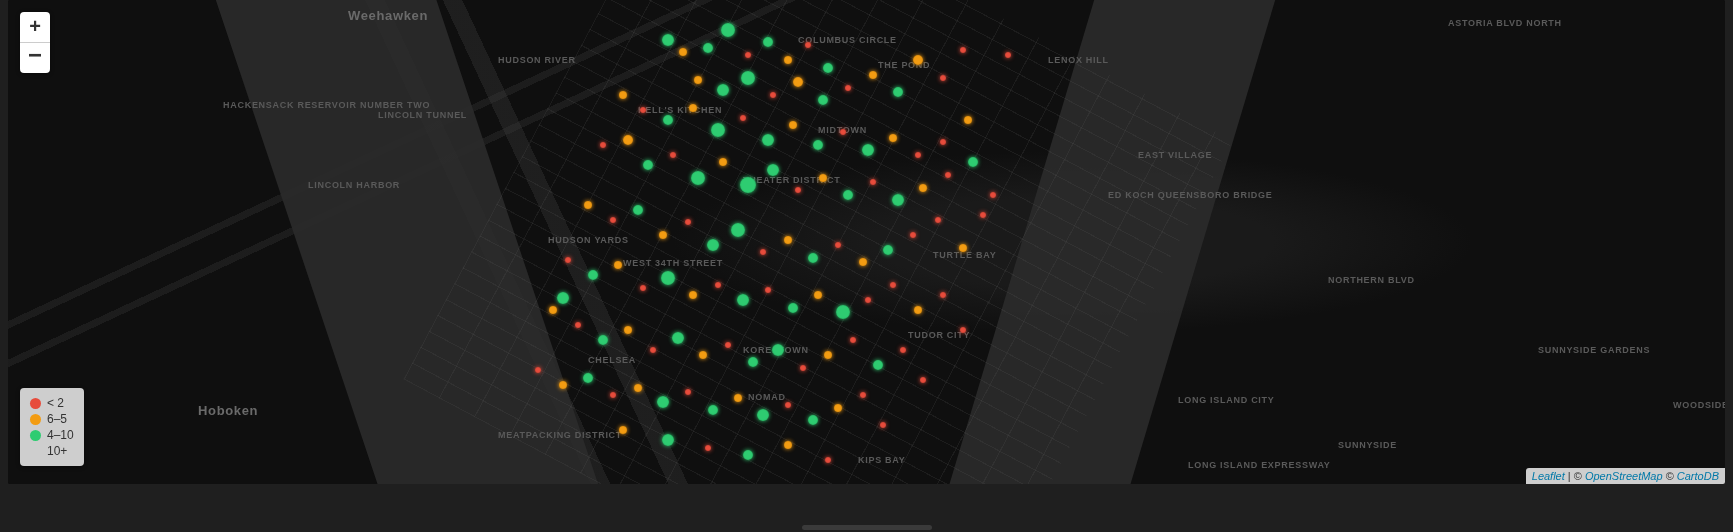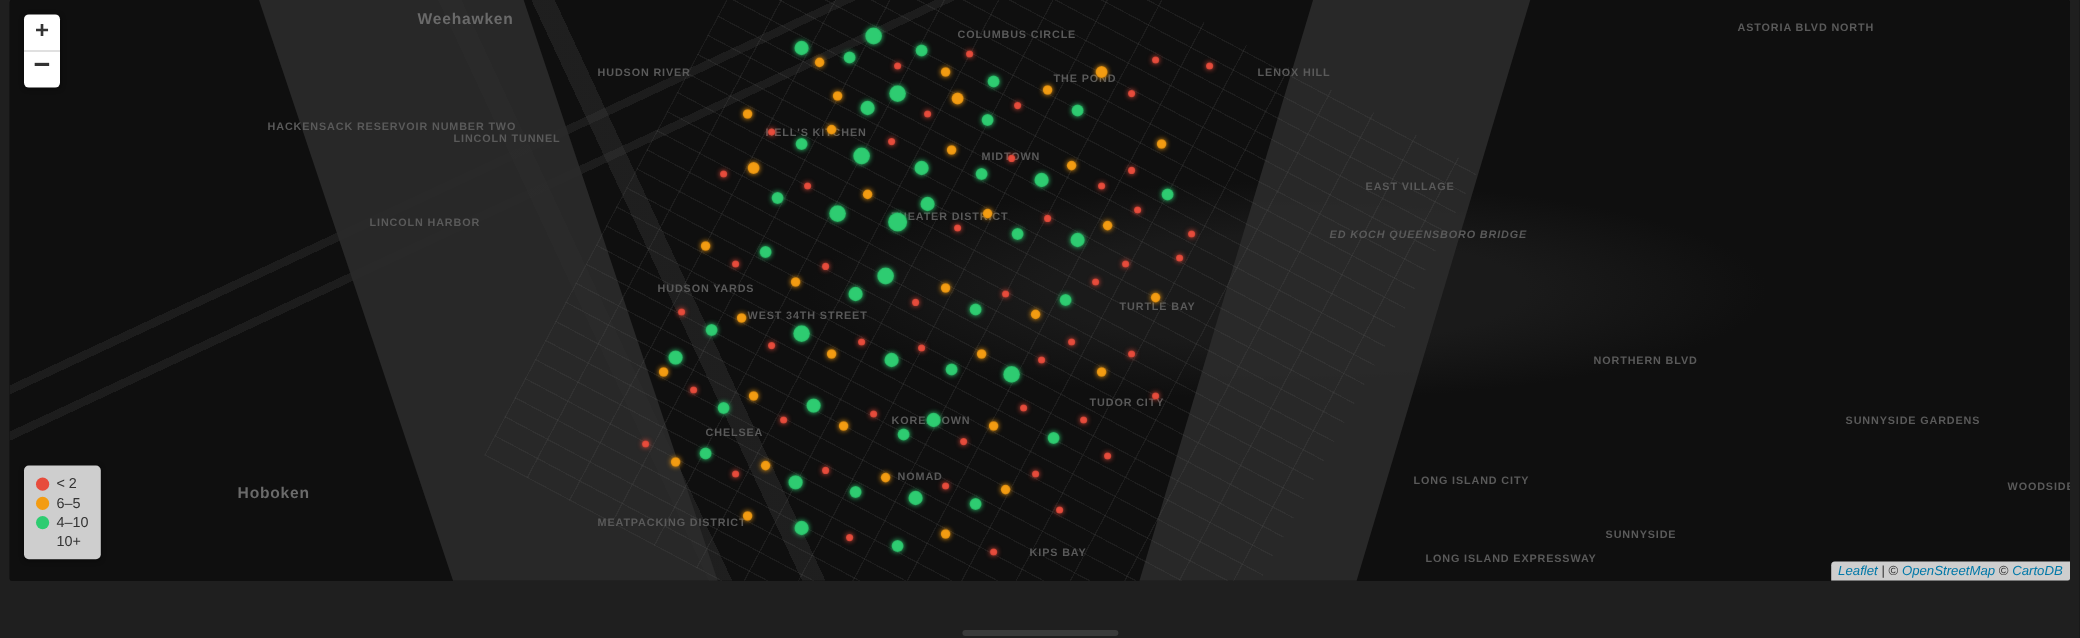--- a/index.html
+++ b/index.html
@@ -53,40 +53,40 @@
 
     <div id="map-labels">
         <div class="ml big" style="left: 340px; top: 8px; text-align: center;">Weehawken</div>
         <div class="ml big" style="left: 190px; top: 403px;">Hoboken</div>
         <div class="ml" style="left: 215px; top: 100px;">Hackensack Reservoir Number Two</div>
         <div class="ml" style="left: 300px; top: 180px;">Lincoln Harbor</div>
         <div class="ml" style="left: 490px; top: 55px;">Hudson River</div>
         <div class="ml" style="left: 370px; top: 110px;">Lincoln Tunnel</div>
         <div class="ml" style="left: 540px; top: 235px;">Hudson Yards</div>
         <div class="ml" style="left: 630px; top: 105px;">Hell's Kitchen</div>
-        <div class="ml" style="left: 790px; top: 24px;">Columbus Circle</div>
+        <div class="ml" style="left: 790px; top: 35px;">Columbus Circle</div>
         <div class="ml" style="left: 870px; top: 60px;">The Pond</div>
         <div class="ml" style="left: 1040px; top: 55px;">Lenox Hill</div>
         <div class="ml" style="left: 810px; top: 125px;">Midtown</div>
         <div class="ml" style="left: 735px; top: 175px;">Theater District</div>
         <div class="ml" style="left: 925px; top: 250px;">Turtle Bay</div>
         <div class="ml" style="left: 900px; top: 330px;">Tudor City</div>
         <div class="ml" style="left: 735px; top: 345px;">Koreatown</div>
         <div class="ml" style="left: 740px; top: 392px;">NoMad</div>
         <div class="ml" style="left: 580px; top: 355px;">Chelsea</div>
         <div class="ml" style="left: 490px; top: 430px;">Meatpacking District</div>
         <div class="ml" style="left: 850px; top: 455px;">Kips Bay</div>
         <div class="ml" style="left: 615px; top: 258px;">West 34th Street</div>
         <div class="ml" style="left: 1130px; top: 150px;">East Village</div>
-        <div class="ml" style="left: 1100px; top: 190px; font-style: italic;">Ed Koch Queensboro Bridge</div>
+        <div class="ml" style="left: 1100px; top: 190px;">Ed Koch Queensboro Bridge</div>
         <div class="ml" style="left: 1170px; top: 395px;">Long Island City</div>
         <div class="ml" style="left: 1530px; top: 345px;">Sunnyside Gardens</div>
         <div class="ml" style="left: 1330px; top: 440px;">Sunnyside</div>
         <div class="ml" style="left: 1665px; top: 400px;">Woodside</div>
-        <div class="ml" style="left: 1320px; top: 275px; margin-top: 20px;">Northern Blvd</div>
+        <div class="ml" style="left: 1320px; top: 275px;">Northern Blvd</div>
         <div class="ml" style="left: 1180px; top: 428px; margin-top: 32px;">Long Island Expressway</div>
         <div class="ml" style="left: 1440px; top: 18px;">Astoria Blvd North</div>
       </div>
     <div class="pts" id="pts">
         <div class="pt" style="left: 660px; top: 40px; width: 12px; height: 12px; background: rgb(46, 204, 113); box-shadow: rgb(46, 204, 113) 0px 0px 4px, rgba(0, 0, 0, 0.5) 0px 0px 1px inset;"></div>
         <div class="pt" style="left: 675px; top: 52px; width: 8px; height: 8px; background: rgb(243, 156, 18); box-shadow: rgb(243, 156, 18) 0px 0px 4px, rgba(0, 0, 0, 0.5) 0px 0px 1px inset;"></div>
         <div class="pt" style="left: 700px; top: 48px; width: 10px; height: 10px; background: rgb(46, 204, 113); box-shadow: rgb(46, 204, 113) 0px 0px 4px, rgba(0, 0, 0, 0.5) 0px 0px 1px inset;"></div>
         <div class="pt" style="left: 720px; top: 30px; width: 14px; height: 14px; background: rgb(46, 204, 113); box-shadow: rgb(46, 204, 113) 0px 0px 4px, rgba(0, 0, 0, 0.5) 0px 0px 1px inset;"></div>
         <div class="pt" style="left: 740px; top: 55px; width: 6px; height: 6px; background: rgb(231, 76, 60); box-shadow: rgb(231, 76, 60) 0px 0px 4px, rgba(0, 0, 0, 0.5) 0px 0px 1px inset;"></div>
         <div class="pt" style="left: 760px; top: 42px; width: 10px; height: 10px; background: rgb(46, 204, 113); box-shadow: rgb(46, 204, 113) 0px 0px 4px, rgba(0, 0, 0, 0.5) 0px 0px 1px inset;"></div>

